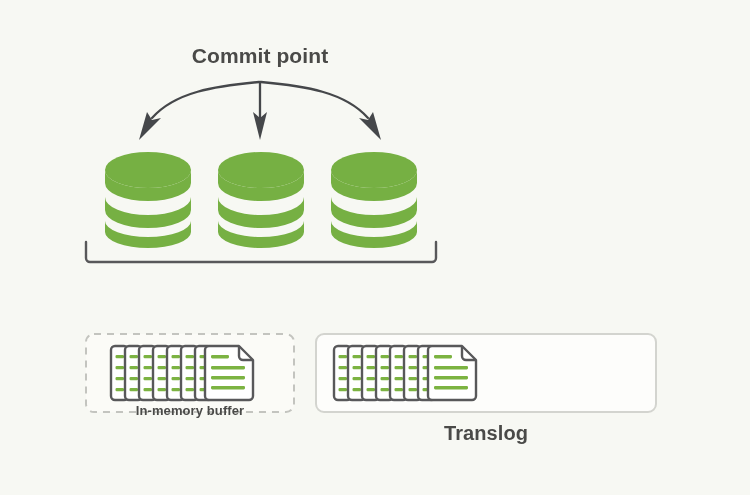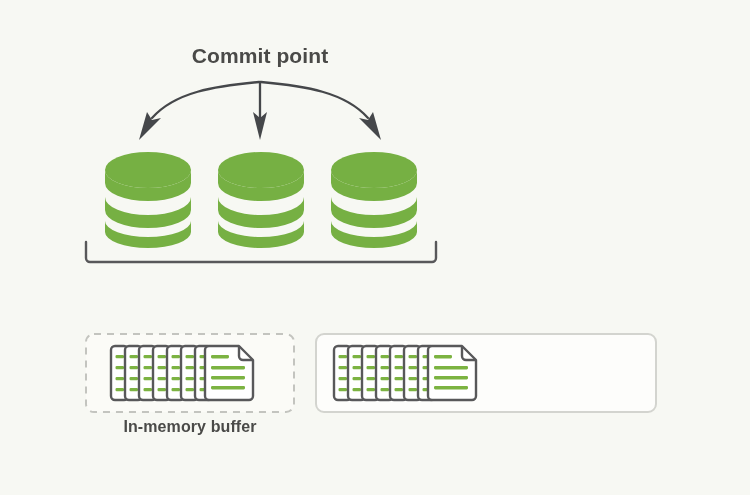--- a/index.html
+++ b/index.html
@@ -41,24 +41,24 @@
   }
   #searchable-label {
     left: 0;
     top: 275px;
     width: 523px;
     text-align: center;
     font-size: 21px;
   }
   #in-memory-buffer-label {
     left: 0;
-    top: 418px;
+    top: 403px;
     width: 380px;
     text-align: center;
-    font-size: 16px;
+    font-size: 13px;
   }
   #translog-label {
     left: 316px;
     top: 422px;
     width: 340px;
     text-align: center;
     font-size: 20px;
   }
 </style>
 </head>
@@ -190,14 +190,15 @@
           </g>
       </g>
     </g>
   </svg>
 
   <div class="lbl" id="commit-point-label">Commit point</div>
 
 
   <div class="lbl" id="in-memory-buffer-label">In-memory buffer</div>
 
+  <div class="lbl" id="translog-label">Translog</div>
 
 </div>
 
 </body></html>

